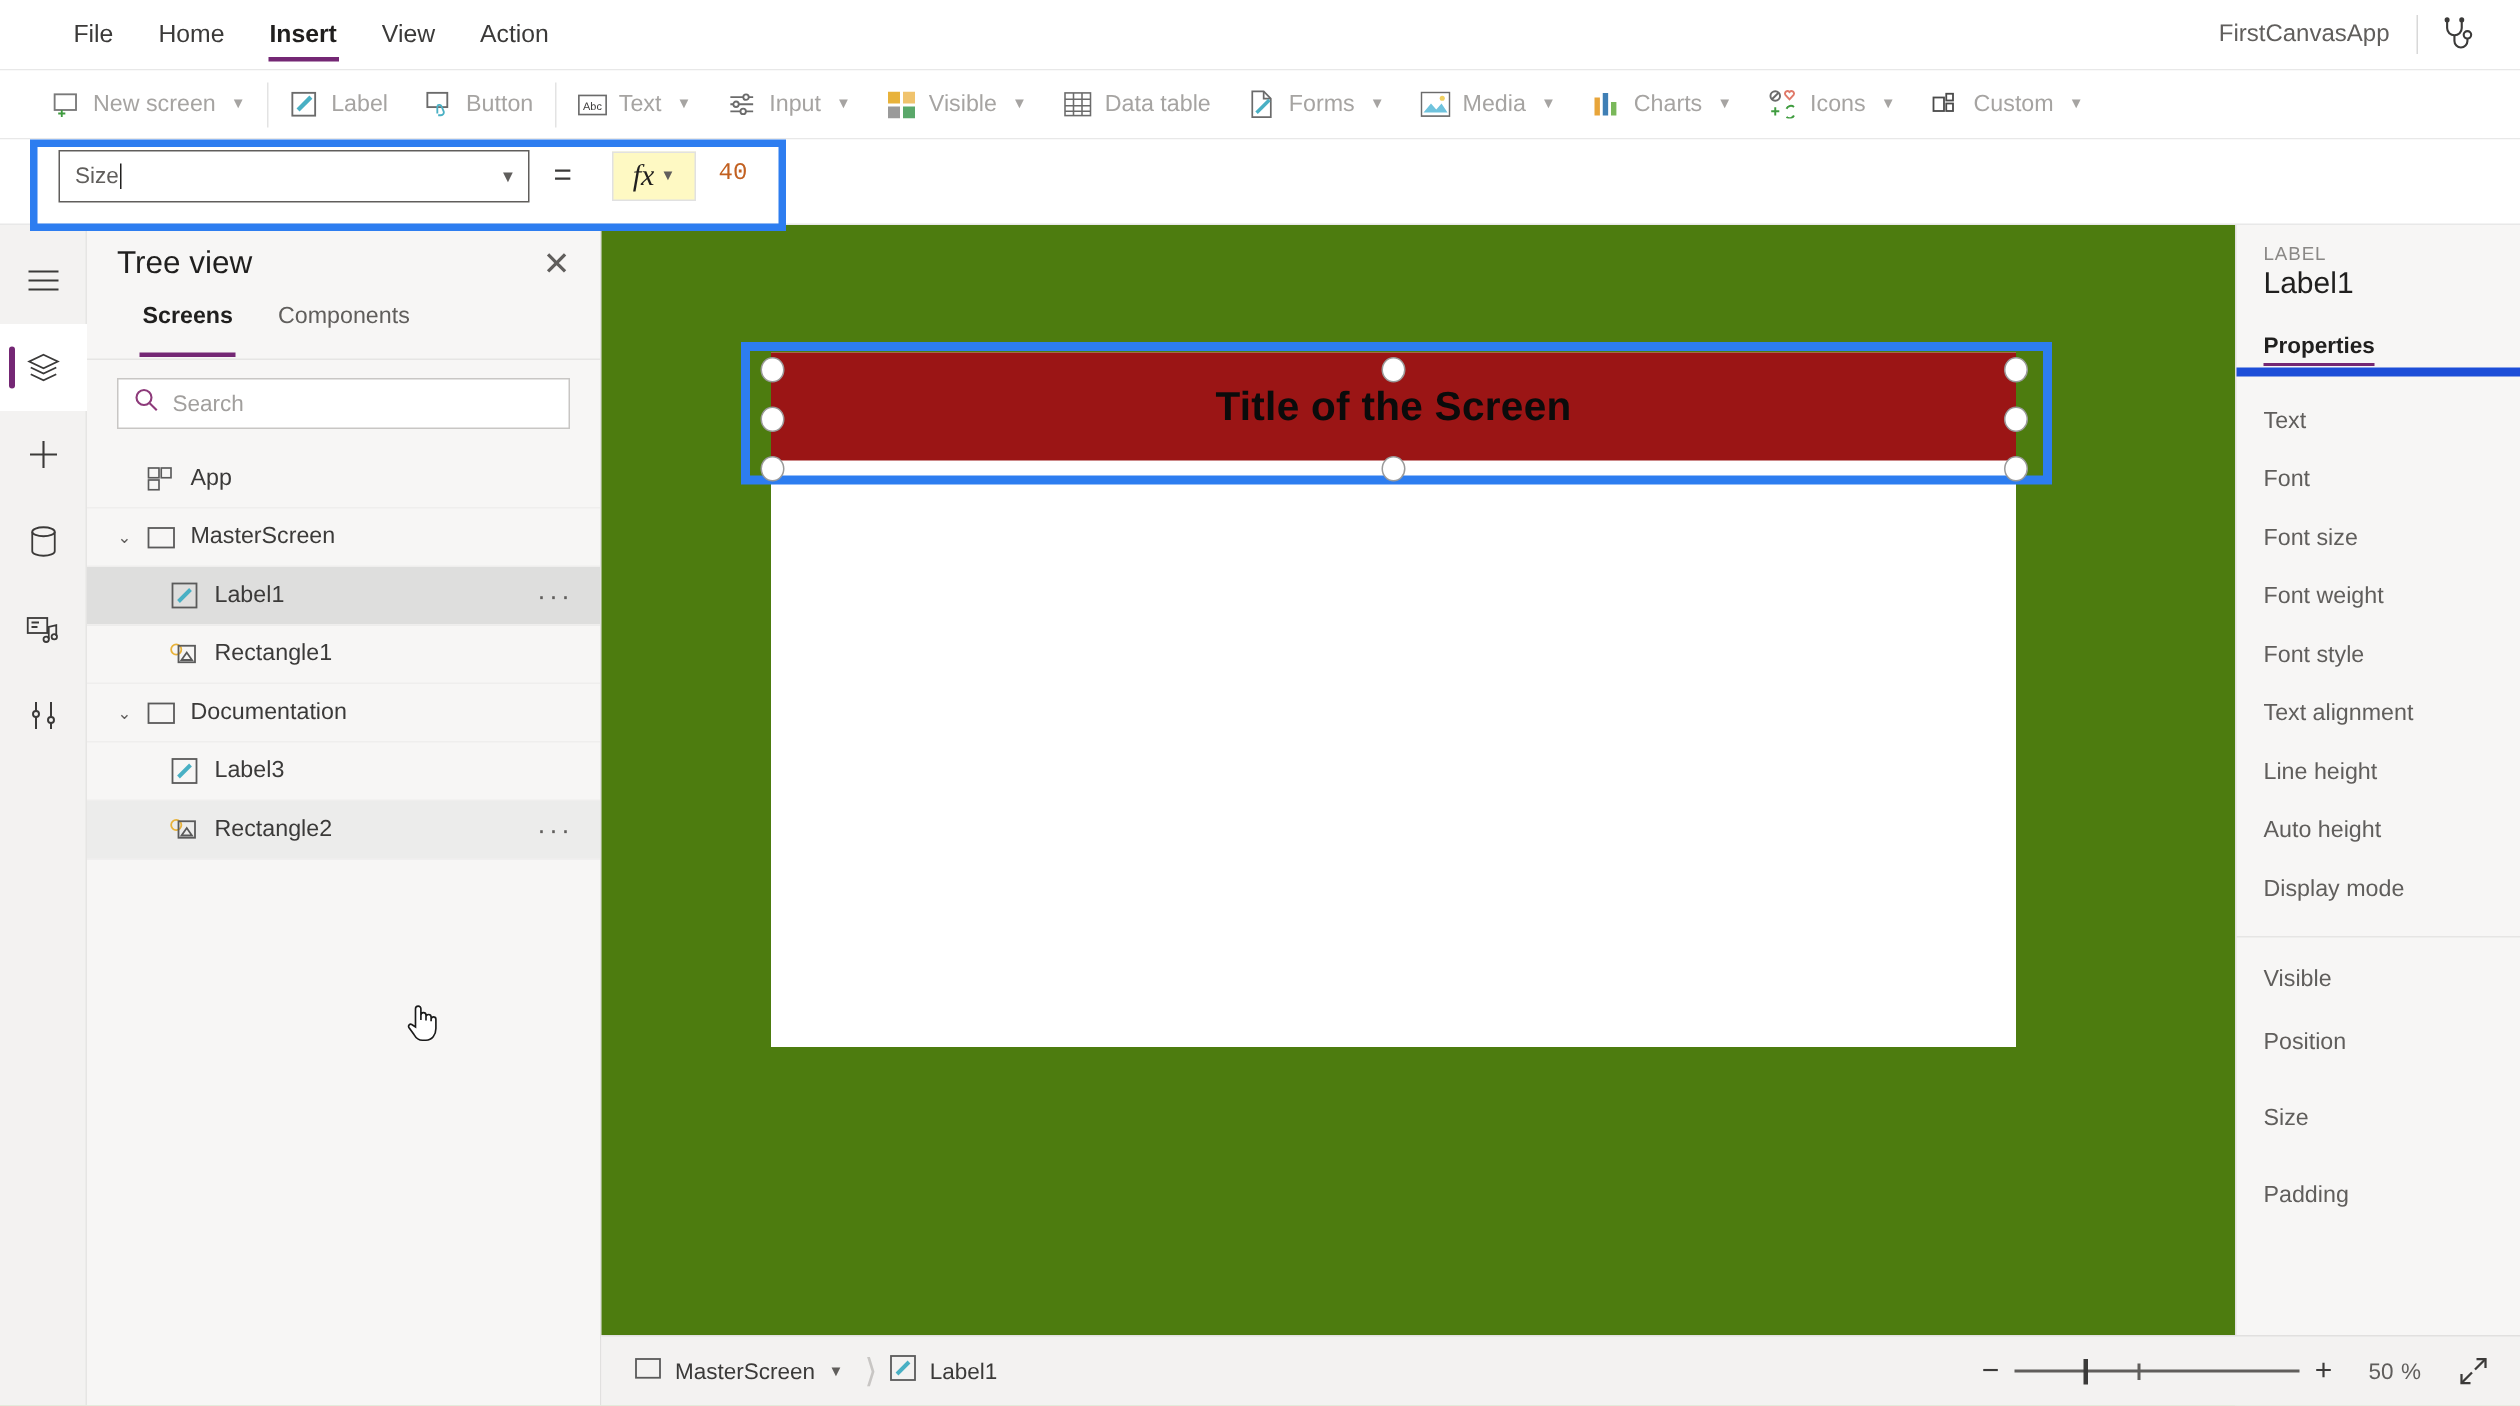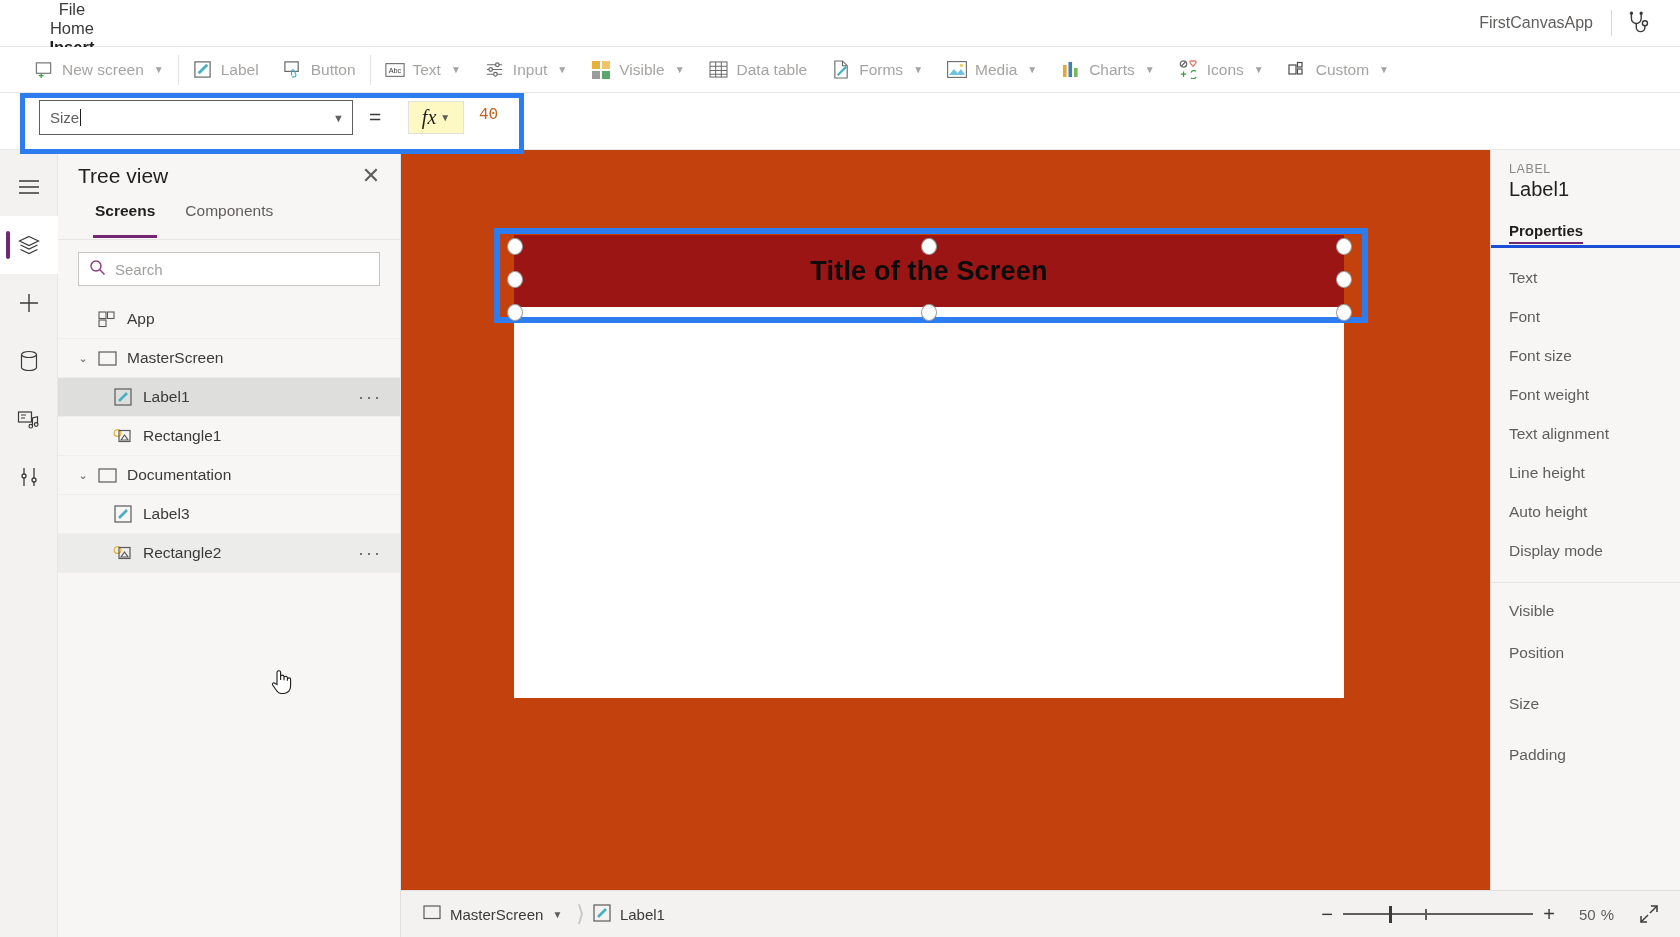--- a/index.html
+++ b/index.html
@@ -10,21 +10,21 @@
     overflow: hidden;
   }
   .app { position: relative; width: 1680px; height: 937px; background: #fff; }
 
   
   .menubar {
     position: absolute; left: 0; top: 0; width: 1680px; height: 47px;
     background: #ffffff; border-bottom: 1px solid #e8e8e8;
     display: flex; align-items: center;
   }
-  .menu-items { display: flex; align-items: center; height: 47px; padding-left: 34px; gap: 0; flex-direction: column; }
+  .menu-items { display: flex; align-items: center; height: 47px; padding-left: 34px; gap: 0; }
   .menu-item {
     position: relative; height: 47px; display: flex; align-items: center;
     padding: 0 15px; font-size: 16.5px; color: #3b3a39; cursor: pointer;
   }
   .menu-item.active { font-weight: bold; color: #201f1e; }
   .menu-item.active::after {
     content: ""; position: absolute; left: 14px; right: 14px; bottom: 6px;
     height: 2.5px; background: #742774;
   }
   .menu-right {
@@ -130,21 +130,21 @@
   .tnode .nico { width: 26px; display: flex; align-items: center; justify-content: center; }
   .tnode .nlabel { padding-left: 7px; flex: 1; }
   .tnode .dots { font-size: 18px; color: #605e5c; letter-spacing: 2px; padding-right: 18px; }
   .ind-0 { padding-left: 14px; }
   .ind-1 { padding-left: 14px; }
   .ind-2 { padding-left: 52px; }
 
   
   .canvasarea {
     position: absolute; left: 401px; top: 150px; right: 190px; bottom: 47px;
-    background: #c2410c;
+    background: #4d7c0f;
   }
   .appcanvas {
     position: absolute; left: 113px; top: 85px; width: 830px; height: 463px;
     background: #ffffff;
   }
   .label-ctrl {
     position: absolute; left: 0; top: 0; width: 830px; height: 72px;
     background: #9b1515; display: flex; align-items: center; justify-content: center;
   }
   .label-ctrl .txt { font-size: 27px; font-weight: bold; color: #0b0b0b; letter-spacing: .2px; }
@@ -157,21 +157,21 @@
     border: 1px solid #9a9a9a; border-radius: 50%; z-index: 5;
   }
 
   
   .proppanel {
     position: absolute; right: 0; top: 150px; width: 190px; bottom: 0;
     background: #f7f6f5; border-left: 1px solid #e1e0df;
   }
   .pp-kind { padding: 12px 0 0 18px; font-size: 12.5px; letter-spacing: .6px; color: #8a8886; }
   .pp-name { padding: 2px 0 0 18px; font-size: 20px; color: #201f1e; }
-  .pp-tabs { padding: 14px 0 0 18px; border-bottom: 3px solid #1d4ed8; }
+  .pp-tabs { padding: 14px 0 0 18px; border-bottom: 6px solid #1d4ed8; }
   .pp-tab { position: relative; display: inline-flex; height: 30px; align-items: center; font-size: 15px; font-weight: bold; color: #201f1e; cursor: pointer; }
   .pp-tab::after { content: ""; position: absolute; left: 0; right: 0; bottom: 1px; height: 2.5px; background: #742774; }
   .pp-rows { padding-top: 10px; }
   .pp-row { height: 39px; display: flex; align-items: center; padding-left: 18px; font-size: 15.5px; color: #605e5c; white-space: nowrap; overflow: hidden; }
   .pp-div { height: 1px; background: #e6e5e4; margin: 12px 0 8px 0; }
 
   
   .statusbar {
     position: absolute; left: 401px; right: 0; bottom: 0; height: 47px;
     background: #f3f2f1; border-top: 1px solid #e1e0df;
@@ -560,20 +560,21 @@
     <div class="pp-tabs">
       <div class="pp-tab">
           <span>Properties</span>
         </div>
     </div>
     <div class="pp-rows">
       <div class="pp-row">Text</div>
       <div class="pp-row">Font</div>
       <div class="pp-row">Font size</div>
       <div class="pp-row">Font weight</div>
+      <div class="pp-row">Font style</div>
       <div class="pp-row">Text alignment</div>
       <div class="pp-row">Line height</div>
       <div class="pp-row">Auto height</div>
       <div class="pp-row">Display mode</div>
     </div>
     <div class="pp-div"></div>
     <div>
       <div class="pp-row">Visible</div>
       <div class="pp-row" style="height:46px;">Position</div>
       <div class="pp-row" style="height:56px;">Size</div>

